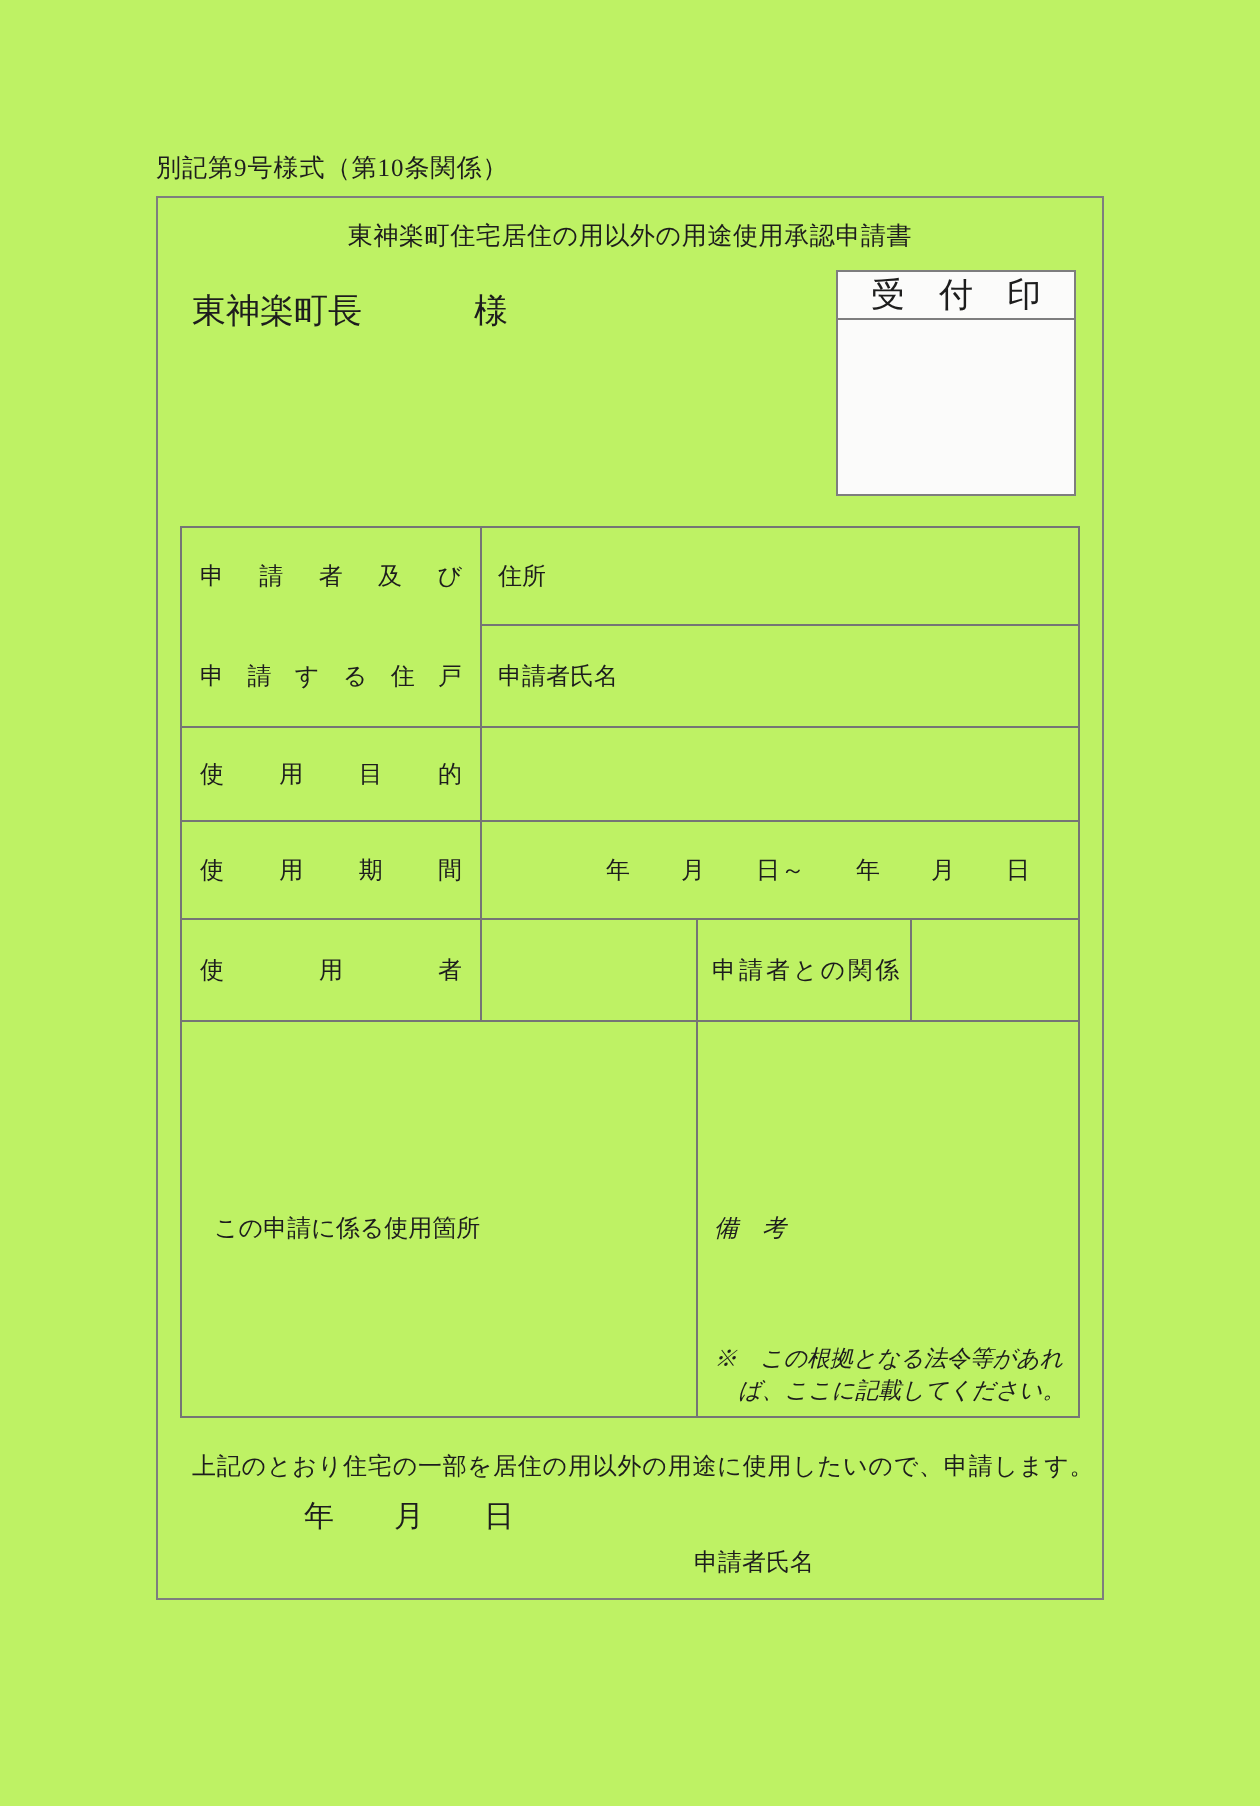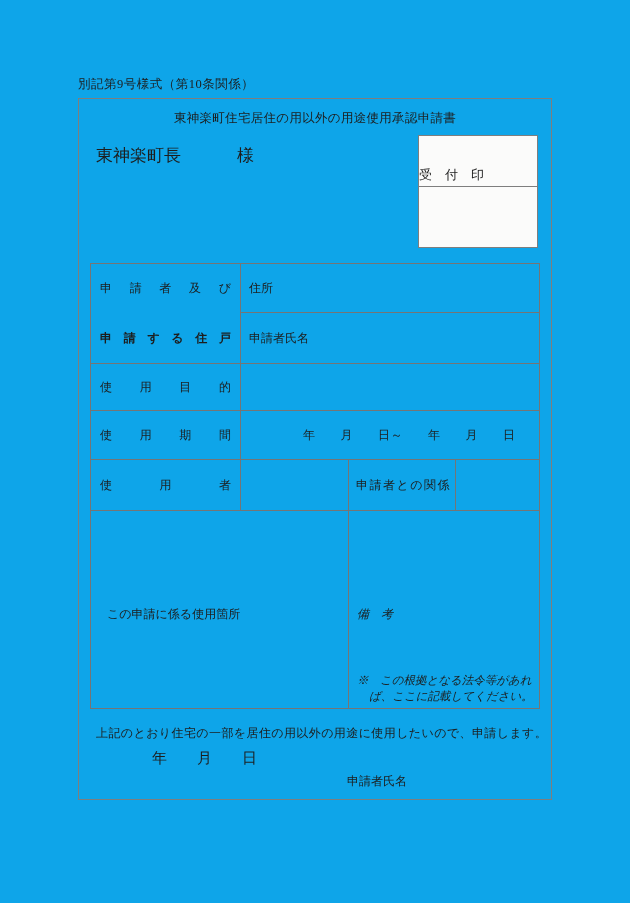--- a/index.html
+++ b/index.html
@@ -1,21 +1,21 @@
 <!DOCTYPE html>
 <html><head>
 <meta charset="utf-8">
 <style>
   * { margin: 0; padding: 0; box-sizing: border-box; }
   html, body { background: #fbfbfa; }
   .page {
     position: relative;
     width: 630px;
     height: 903px;
-    background: #0ea5e9;
+    background: #bef264;
     font-family: "Liberation Serif", "DejaVu Serif", serif;
     color: #1d1d1d;
     overflow: hidden;
   }
   .form-number {
     position: absolute;
     left: 78px; top: 77px;
     font-size: 12.5px;
     line-height: 15px;
     letter-spacing: 0.5px;
@@ -43,23 +43,23 @@
   .stamp {
     position: absolute;
     left: 339px; top: 36px;
     width: 120px; height: 113px;
     border: 1px solid #7e7e7e;
     background: #fbfbfa;
   }
   .stamp-header {
     height: 24px;
     border-bottom: 1px solid #7e7e7e;
+    text-align: center;
     line-height: 23px;
-    font-size: 13px;
-    margin-top: 27px;
+    font-size: 17px;
   }
   .stamp-area { height: 88px; }
   table.app-table {
     position: absolute;
     left: 11px; top: 164px;
     width: 449px;
     border-collapse: collapse;
     table-layout: fixed;
   }
   table.app-table td {
@@ -68,21 +68,21 @@
     font-size: 12px;
     padding: 0;
   }
   .just {
     text-align: justify;
     text-align-last: justify;
     padding: 0 9px;
   }
   .applicant-cell { vertical-align: middle; margin-left: 44px; }
   .applicant-cell .l1 { height: 49px; line-height: 49px; }
-  .applicant-cell .l2 { height: 50px; line-height: 50px; font-weight: bold; }
+  .applicant-cell .l2 { height: 50px; line-height: 50px; }
   .value-cell { padding-left: 8px !important; }
   .period-cell { padding-left: 62px !important; letter-spacing: 0.5px; }
   .relation-cell { padding-left: 7px !important; letter-spacing: 1.5px; }
   .bigrow td { vertical-align: top; position: relative; }
   .usage-cell { padding: 9px 8px 0 16px !important; }
   .remarks-cell { padding: 9px 6px 0 8px !important; font-style: italic; }
   .remarks-note {
     position: absolute;
     left: 8px; bottom: 4px;
     font-size: 11.5px;

